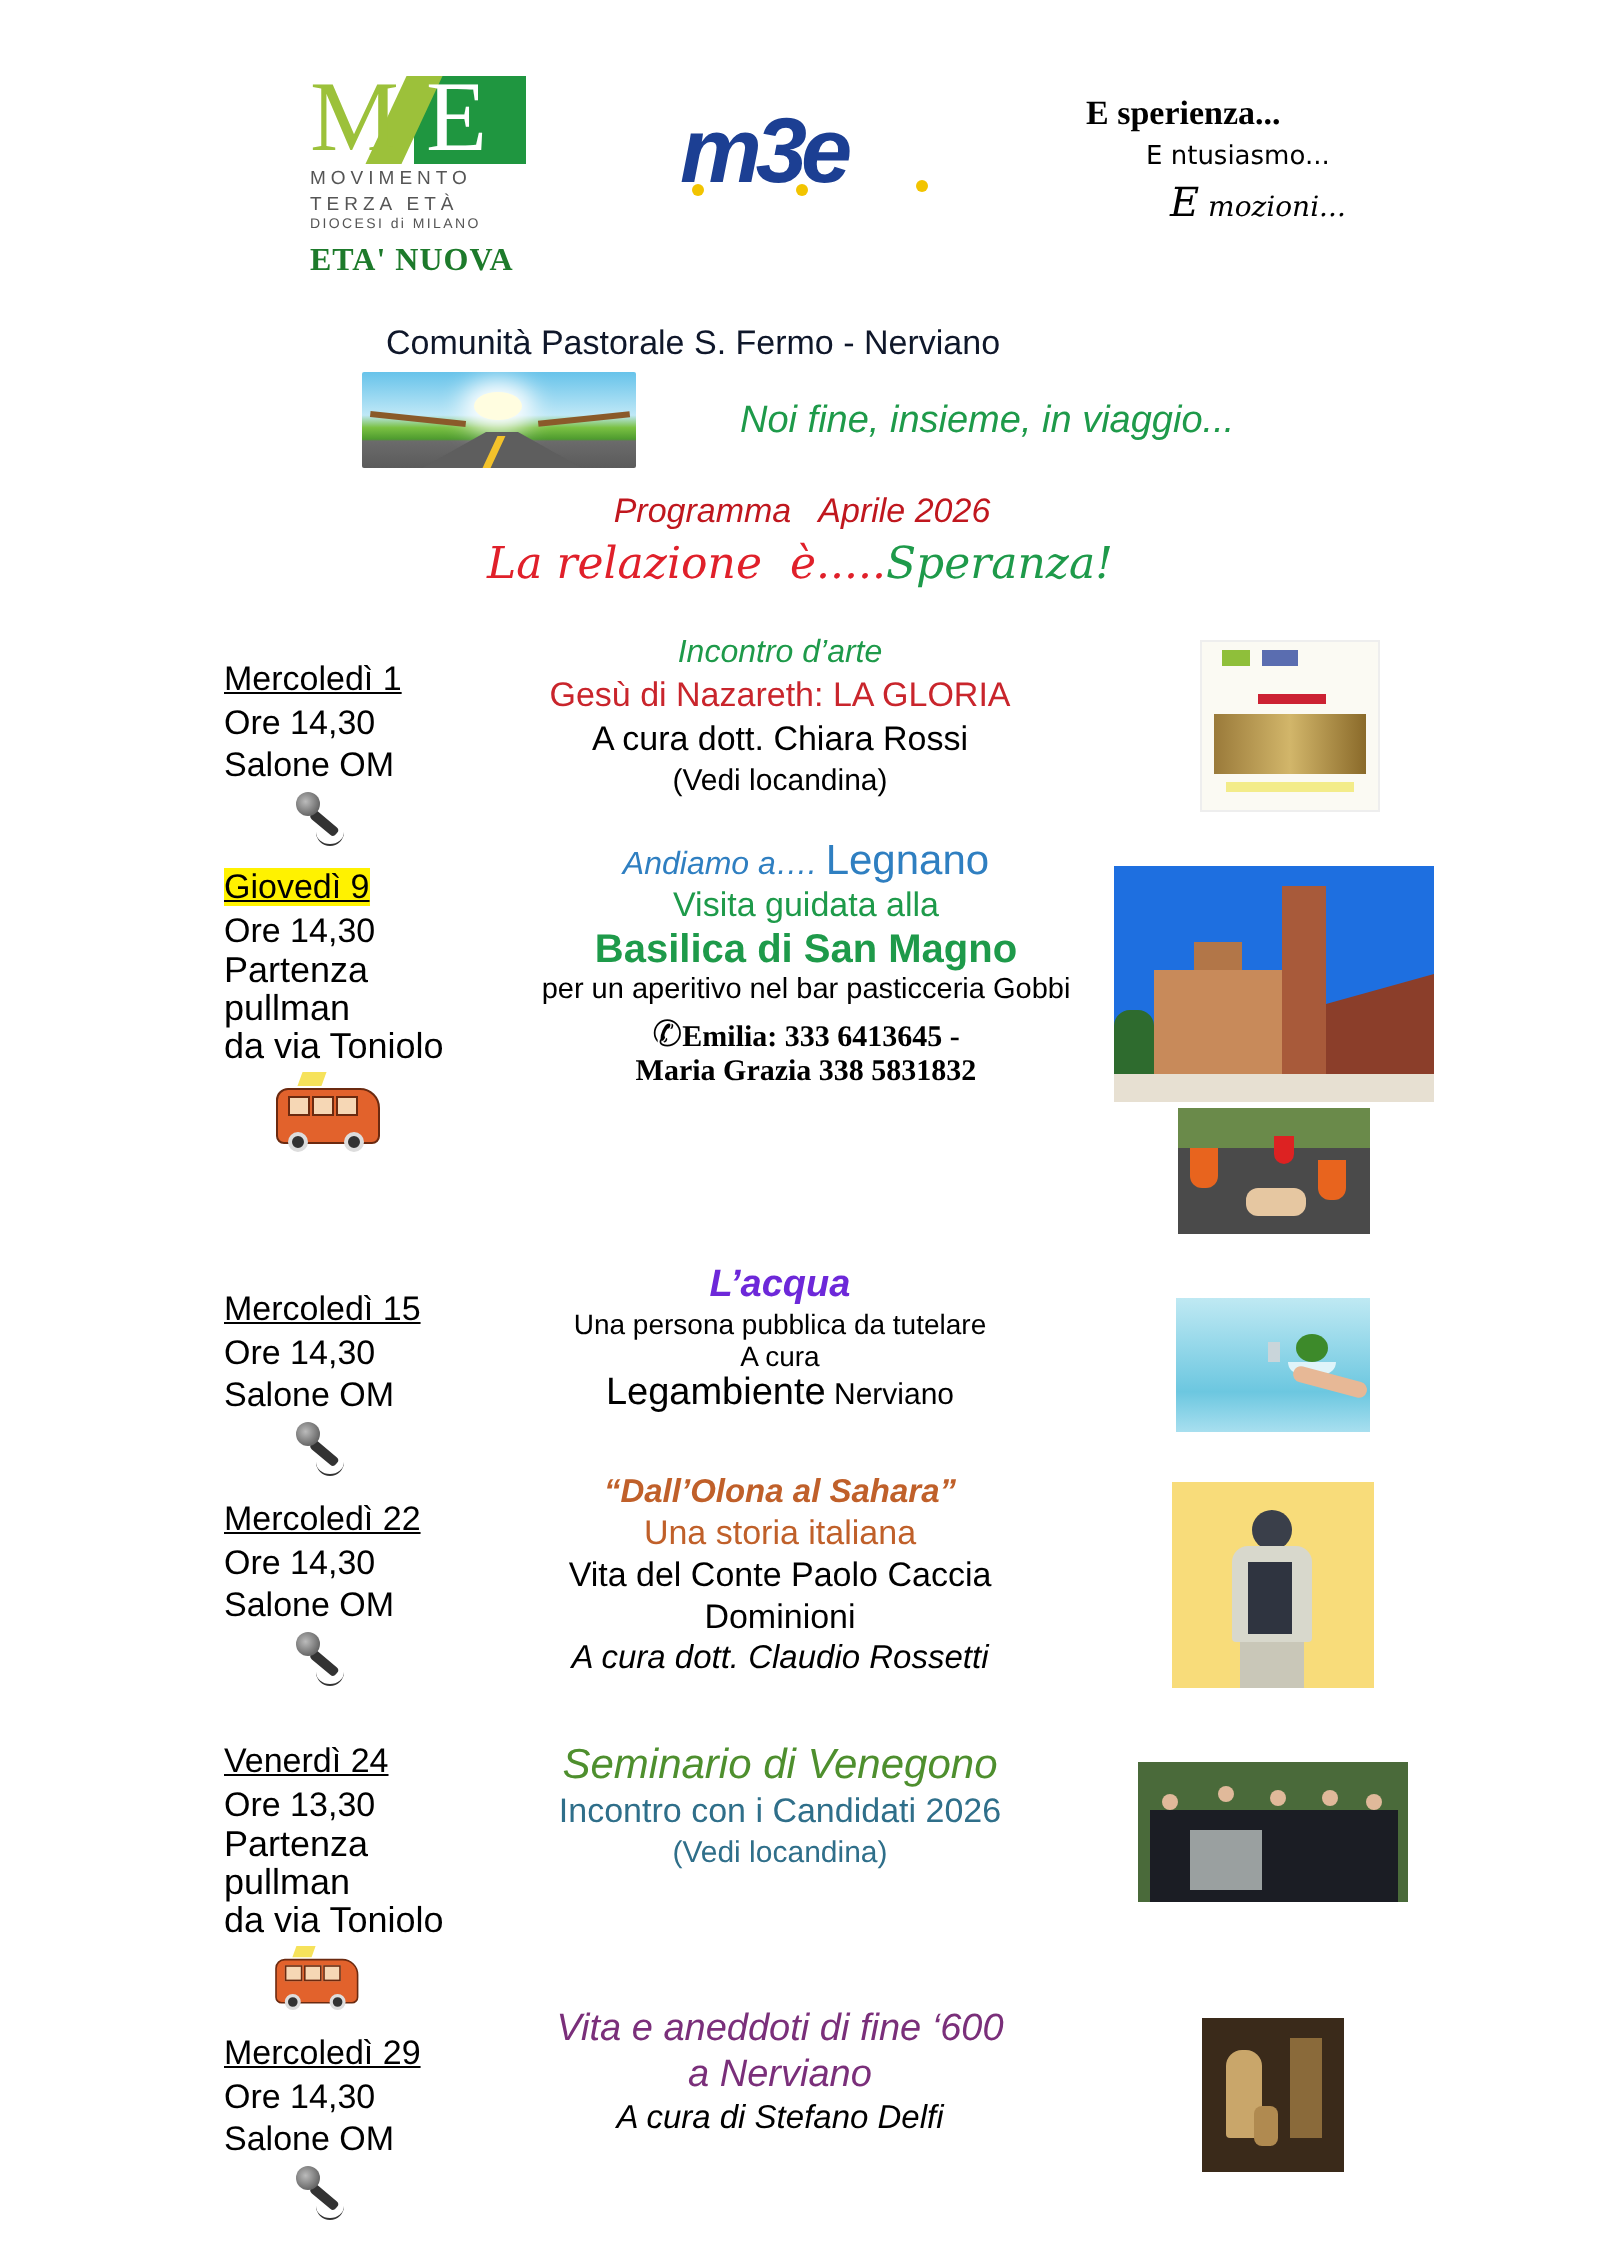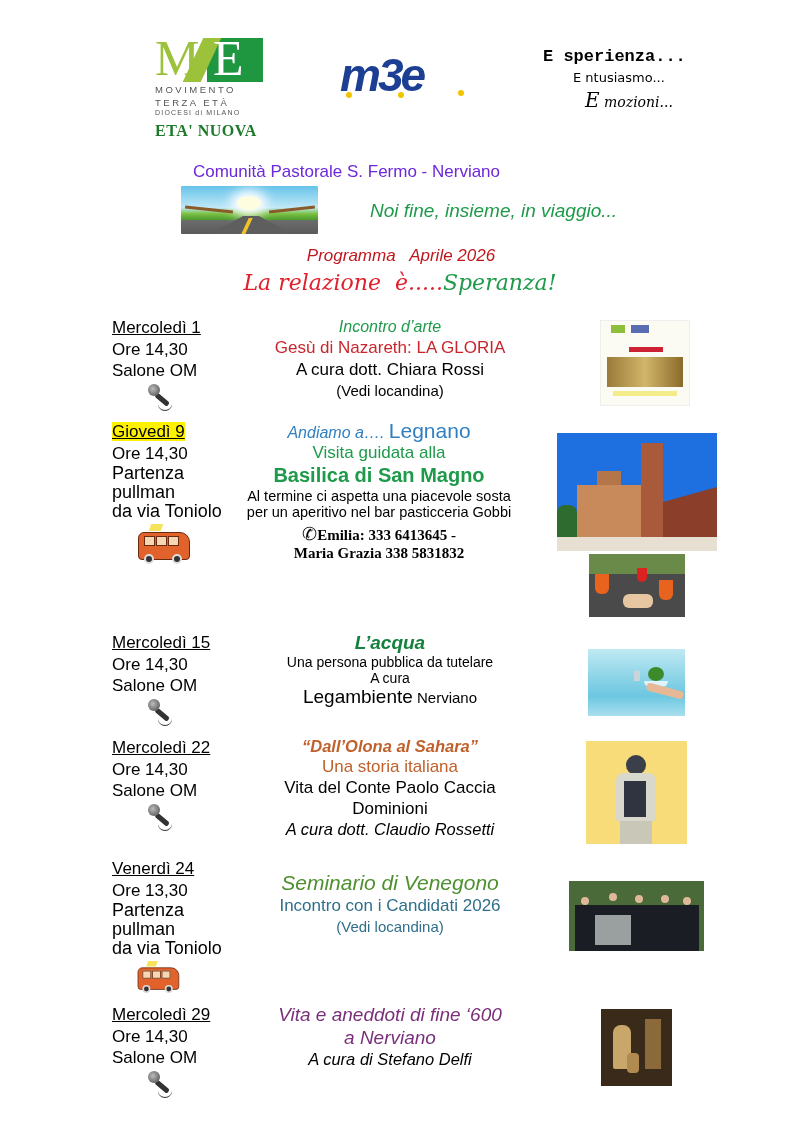--- a/index.html
+++ b/index.html
@@ -14,38 +14,38 @@
   .mte-E { position:absolute; left:58px; top:-4px; font-family:"Liberation Serif", serif; font-size:50px; color:#fff; line-height:48px; }
   .mte-sub { font-size:9.5px; letter-spacing:2.5px; color:#555; line-height:10px; margin-top:3px; }
   .mte-sub2 { font-size:7px; letter-spacing:1.2px; color:#555; line-height:9px; }
   .eta-nuova { font-family:"Liberation Serif", serif; font-weight:bold; color:#1d7a2b; font-size:16px; margin-top:5px; letter-spacing:0.5px; }
   
   .m3e { left:340px; top:50px; width:130px; height:60px; }
   .m3e-text { font-family:"Liberation Sans", sans-serif; font-weight:bold; font-style:italic; font-size:46px; color:#1c3f93; letter-spacing:-3px; line-height:50px; }
   .dot { position:absolute; width:6px; height:6px; border-radius:50%; background:#f2c400; }
   
   .motto { left:543px; top:47px; width:200px; }
-  .motto1 { font-size:17px; font-weight:bold; font-family:Liberation Mono, monospace; }
+  .motto1 { font-size:17px; font-weight:bold; font-family:Liberation Serif, serif; }
   .motto2 { font-size:13px; margin-left:30px; margin-top:4px; font-family:"DejaVu Sans", sans-serif; }
   .motto3 { font-size:14px; margin-left:42px; margin-top:3px; font-style:italic; font-family:"DejaVu Serif", serif; }
   
-  .community { left:0; top:162px; width:668px; text-align:center; font-size:17px; color:#6d28d9; padding-left:25px; box-sizing:border-box; }
+  .community { left:0; top:162px; width:668px; text-align:center; font-size:17px; color:#0f172a; padding-left:25px; box-sizing:border-box; }
   .road-img { left:181px; top:186px; width:137px; height:48px; background:linear-gradient(#67c3ea 0%, #bfe8f7 45%, #7ac142 58%, #4e9b2f 70%, #6b6b6b 72%, #5b5b5b 100%); border-radius:1px; overflow:hidden; }
   .road-img .sun { position:absolute; left:56px; top:10px; width:24px; height:14px; border-radius:50%; background:#fffde0; box-shadow:0 0 12px 6px #fff; }
   .road-img .road { position:absolute; left:30px; bottom:0; width:80px; height:18px; background:#5e5e5e; clip-path:polygon(40% 0, 60% 0, 100% 100%, 0 100%); }
   .road-img .line { position:absolute; left:64px; bottom:0; width:4px; height:16px; background:#f3c22b; transform:skewX(-25deg); }
   .road-img .fence { position:absolute; top:22px; height:3px; background:#8a5a2a; }
   .tagline { left:370px; top:200px; font-size:19px; font-style:italic; color:#1e9a4a; }
   .programma { left:0; top:246px; width:800px; text-align:center; font-size:17px; font-style:italic; color:#c0171e; padding-left:2px; box-sizing:border-box; }
   .slogan { left:0; top:270px; width:800px; text-align:center; font-family:"DejaVu Serif", serif; font-style:italic; font-size:22px; }
   .slogan .red { color:#e0202a; }
   .slogan .green { color:#1e9a4a; }
   
   .ev-left { left:112px; font-size:17px; line-height:21.5px; }
-  .ev-left .day { text-decoration:underline; }
+  .ev-left .day { text-decoration:underline;margin-top:12px; }
   .ev-left .hl { background:#fff200; }
   .ev-left .small { font-size:18px; line-height:19px; }
   .mic { width:26px; height:26px; margin-left:36px; margin-top:2px; position:relative; }
   .mic .head { position:absolute; left:0; top:0; width:12px; height:12px; border-radius:50%; background:radial-gradient(circle at 40% 40%, #bbb, #444); }
   .mic .body { position:absolute; left:8px; top:8px; width:16px; height:5px; background:#333; transform:rotate(40deg); transform-origin:left center; border-radius:2px; }
   .mic .cable { position:absolute; left:10px; top:20px; width:14px; height:6px; border-bottom:1.5px solid #333; border-radius:0 0 8px 8px; }
   .bus { width:60px; height:42px; margin-left:24px; margin-top:3px; position:relative; }
   .bus .b { position:absolute; left:2px; top:8px; width:50px; height:26px; background:#e2622c; border-radius:6px 10px 4px 4px; border:1.5px solid #6b2a10; }
   .bus .w { position:absolute; top:12px; width:9px; height:8px; background:#f6d7b5; border:1px solid #6b2a10; }
   .bus .wh { position:absolute; top:30px; width:10px; height:10px; border-radius:50%; background:#333; border:2px solid #ddd; box-sizing:border-box; }
@@ -135,25 +135,24 @@
   <div class="bus">
     <div class="flag"></div>
       <div class="b"></div>
     <div class="w" style="left:8px"></div>
       <div class="w" style="left:20px"></div>
       <div class="w" style="left:32px"></div>
     <div class="wh" style="left:8px"></div>
       <div class="wh" style="left:36px"></div>
   </div>
 </div>
-<div class="abs ev-center" style="top:419px;left:214px;width:330px">
+<div class="abs ev-center" style="top:419px;left:238px;width:330px">
   <div style="font-style:italic;color:#2f7fc1;font-size:16px"><span>Andiamo a…. </span><span style="font-size:21px;font-style:normal">Legnano</span></div>
   <div style="color:#1e9a4a;font-size:17px">Visita guidata alla</div>
   <div style="color:#1e9a4a;font-size:20px;font-weight:bold;margin-top:1px">Basilica di San Magno</div>
-  <div style="font-size:14.5px;margin-top:1px">Al termine ci aspetta una piacevole sosta</div>
   <div style="font-size:14.5px">per un aperitivo nel bar pasticceria Gobbi</div>
   <div style="font-family:'Liberation Serif',serif;font-weight:bold;font-size:15px;margin-top:3px"><span style="font-weight:normal;font-size:18px">✆</span><span>Emilia: 333 6413645  -</span></div>
   <div style="font-family:'Liberation Serif',serif;font-weight:bold;font-size:15px">Maria Grazia 338 5831832</div>
 </div>
 <div class="thumb" style="left:557px;top:433px;width:160px;height:118px;background:#1e6fe0">
   <div style="position:absolute;left:0;bottom:0;width:160px;height:14px;background:#e7e0d2"></div>
   <div style="position:absolute;left:0;top:72px;width:20px;height:32px;background:#2e6b2e;border-radius:8px 8px 0 0"></div>
   <div style="position:absolute;left:20px;top:52px;width:64px;height:52px;background:#c88a5a"></div>
   <div style="position:absolute;left:40px;top:38px;width:24px;height:14px;background:#b27648"></div>
   <div style="position:absolute;left:84px;top:10px;width:22px;height:94px;background:#a85a3a"></div>
@@ -171,21 +170,21 @@
   <div class="day">Mercoledì 15</div>
   <div>Ore 14,30</div>
   <div>Salone OM</div>
   <div class="mic">
       <div class="body"></div>
       <div class="head"></div>
       <div class="cable"></div>
     </div>
 </div>
 <div class="abs ev-center" style="top:632px">
-  <div style="font-style:italic;font-weight:bold;color:#15803d;font-size:19px">L’acqua</div>
+  <div style="font-style:italic;font-weight:bold;color:#6d28d9;font-size:19px">L’acqua</div>
   <div style="font-size:14px">Una persona pubblica da tutelare</div>
   <div style="font-size:14px">A cura</div>
   <div><span style="font-size:19px">Legambiente</span><span style="font-size:15px"> Nerviano</span></div>
 </div>
 <div class="thumb" style="left:588px;top:649px;width:97px;height:67px;background:linear-gradient(#bfe9f3,#6cc7e0 70%,#a8dfef)">
   <div style="position:absolute;left:60px;top:18px;width:16px;height:14px;border-radius:50%;background:#3d8a2a"></div>
   <div style="position:absolute;left:56px;top:32px;width:24px;height:6px;background:#dff4fa;border-radius:0 0 10px 10px"></div>
   <div style="position:absolute;left:58px;top:38px;width:38px;height:8px;background:#e7b896;border-radius:4px;transform:rotate(15deg)"></div>
   <div style="position:absolute;left:46px;top:22px;width:6px;height:10px;background:#c9d5da"></div>
 </div>

